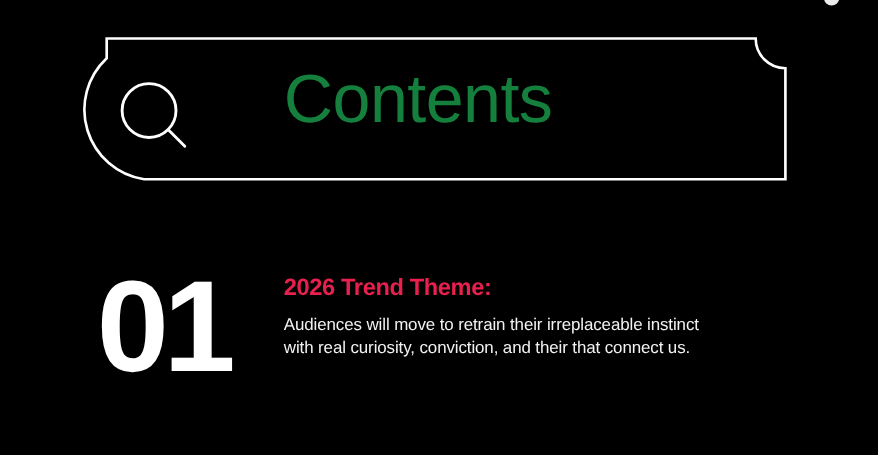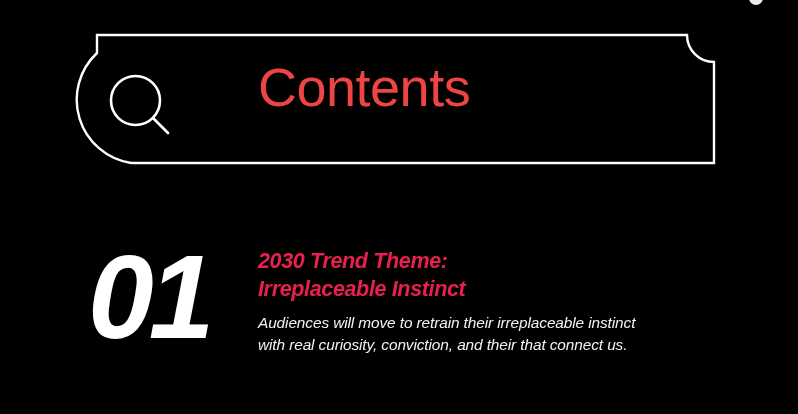--- a/index.html
+++ b/index.html
@@ -63,36 +63,35 @@
     stroke: #ffffff;
     stroke-width: 2.6;
     stroke-linecap: round;
   }
 
   
   #header-title {
     position: absolute;
     left: 258px;
     top: 60px;
-    font-size: 54px;
+    font-size: 62px;
     line-height: 1;
     font-weight: 300;
     letter-spacing: -0.5px;
-    color: #ef4444;
+    color: #15803d;
     white-space: nowrap;
   }
 
   
   #entry-row {
     position: absolute;
     left: 0;
     top: 238px;
     width: 754px;
     height: 140px;
-    font-style: italic;
   }
 
   #entry-number {
     position: absolute;
     left: 88px;
     top: 0px;
     width: 140px;
     font-size: 118px;
     line-height: 1;
     font-weight: 700;
@@ -154,22 +153,21 @@
     </svg>
   </div>
 
   <div id="header-title">Contents</div>
 
   <div id="entry-row">
 
     <div id="entry-number">01</div>
 
     <div id="entry-text-block">
-      <div class="entry-heading">2030 Trend Theme:</div>
-      <div class="entry-heading">Irreplaceable Instinct</div>
+      <div class="entry-heading">2026 Trend Theme:</div>
 
       <p id="entry-desc">
         <span class="desc-line">Audiences will move to retrain their irreplaceable instinct</span>
         <span class="desc-line">with real curiosity, conviction, and their that connect us.</span>
       </p>
     </div>
 
   </div>
 
 </div>

